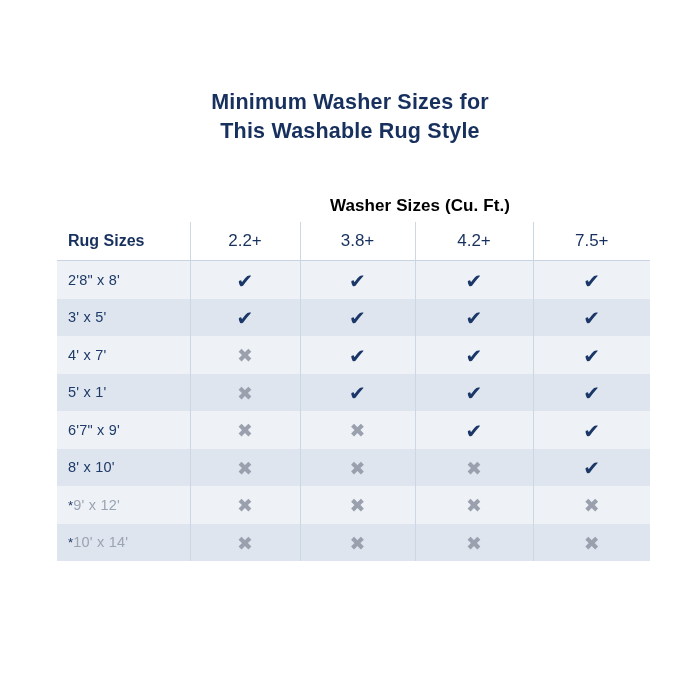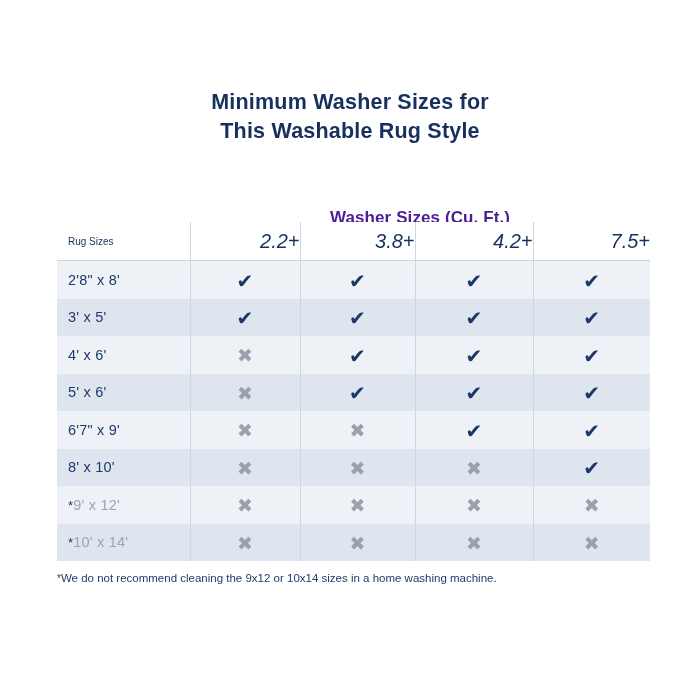--- a/index.html
+++ b/index.html
@@ -35,26 +35,26 @@
     font-weight: bold;
     line-height: 29px;
     color: #17305e;
     letter-spacing: 0.2px;
   }
 
   
   .super-header {
     position: absolute;
     left: 190px;
-    top: 208px;
+    top: 196px;
     width: 460px;
     text-align: center;
     font-size: 17px;
     font-weight: bold;
-    color: #4c1d95;
+    color: #000000;
     letter-spacing: 0.1px;
   }
 
   
   .table-wrap {
     position: absolute;
     left: 57px;
     top: 222px;
     width: 593px;
   }
@@ -64,38 +64,37 @@
     table-layout: fixed;
   }
   table.size-table col.c-label { width: 133px; }
   table.size-table col.c-w1 { width: 110px; }
   table.size-table col.c-w2 { width: 115px; }
   table.size-table col.c-w3 { width: 118px; }
   table.size-table col.c-w4 { width: 117px; }
 
   thead th {
     height: 38px;
-    font-size: 10px;
-    font-weight: normal;
+    font-size: 16px;
+    font-weight: bold;
     color: #17305e;
     background: #ffffff;
     border-bottom: 1px solid #c9d4e2;
     padding: 0;
     vertical-align: middle;
   }
   thead th.label-head {
     text-align: left;
     padding-left: 11px;
   }
   thead th.washer-head {
-    text-align: right;
+    text-align: center;
     border-left: 1px solid #ccd7e4;
     font-weight: normal;
-    font-size: 20px;
-    font-style: italic;
+    font-size: 17px;
   }
 
   tbody td {
     height: 37.5px;
     padding: 0;
     vertical-align: middle;
     font-size: 14.5px;
     color: #1e3a68;
   }
   tbody td.row-label {
@@ -189,28 +188,28 @@
             <td class="mark-cell"><span class="glyph check">✔</span></td>
           </tr>
           <tr class="stripe-b">
             <td class="row-label"><span>3' x 5'</span></td>
             <td class="mark-cell"><span class="glyph check">✔</span></td>
             <td class="mark-cell"><span class="glyph check">✔</span></td>
             <td class="mark-cell"><span class="glyph check">✔</span></td>
             <td class="mark-cell"><span class="glyph check">✔</span></td>
           </tr>
           <tr class="stripe-a">
-            <td class="row-label"><span>4' x 6'</span></td>
+            <td class="row-label"><span>4' x 7'</span></td>
             <td class="mark-cell"><span class="glyph cross">✖</span></td>
             <td class="mark-cell"><span class="glyph check">✔</span></td>
             <td class="mark-cell"><span class="glyph check">✔</span></td>
             <td class="mark-cell"><span class="glyph check">✔</span></td>
           </tr>
           <tr class="stripe-b">
-            <td class="row-label"><span>5' x 6'</span></td>
+            <td class="row-label"><span>5' x 1'</span></td>
             <td class="mark-cell"><span class="glyph cross">✖</span></td>
             <td class="mark-cell"><span class="glyph check">✔</span></td>
             <td class="mark-cell"><span class="glyph check">✔</span></td>
             <td class="mark-cell"><span class="glyph check">✔</span></td>
           </tr>
           <tr class="stripe-a">
             <td class="row-label"><span>6'7" x 9'</span></td>
             <td class="mark-cell"><span class="glyph cross">✖</span></td>
             <td class="mark-cell"><span class="glyph cross">✖</span></td>
             <td class="mark-cell"><span class="glyph check">✔</span></td>
@@ -235,16 +234,15 @@
             <td class="mark-cell"><span class="glyph cross">✖</span></td>
             <td class="mark-cell"><span class="glyph cross">✖</span></td>
             <td class="mark-cell"><span class="glyph cross">✖</span></td>
             <td class="mark-cell"><span class="glyph cross">✖</span></td>
           </tr>
         </tbody>
     </table>
   </div>
 
   <div class="footnote">
-    <div class="fn-line"><span class="fn-star">*</span><span>We do not recommend cleaning the 9x12 or 10x14 sizes in a home washing machine.</span></div>
   </div>
 
 </div>
 
 </body></html>

